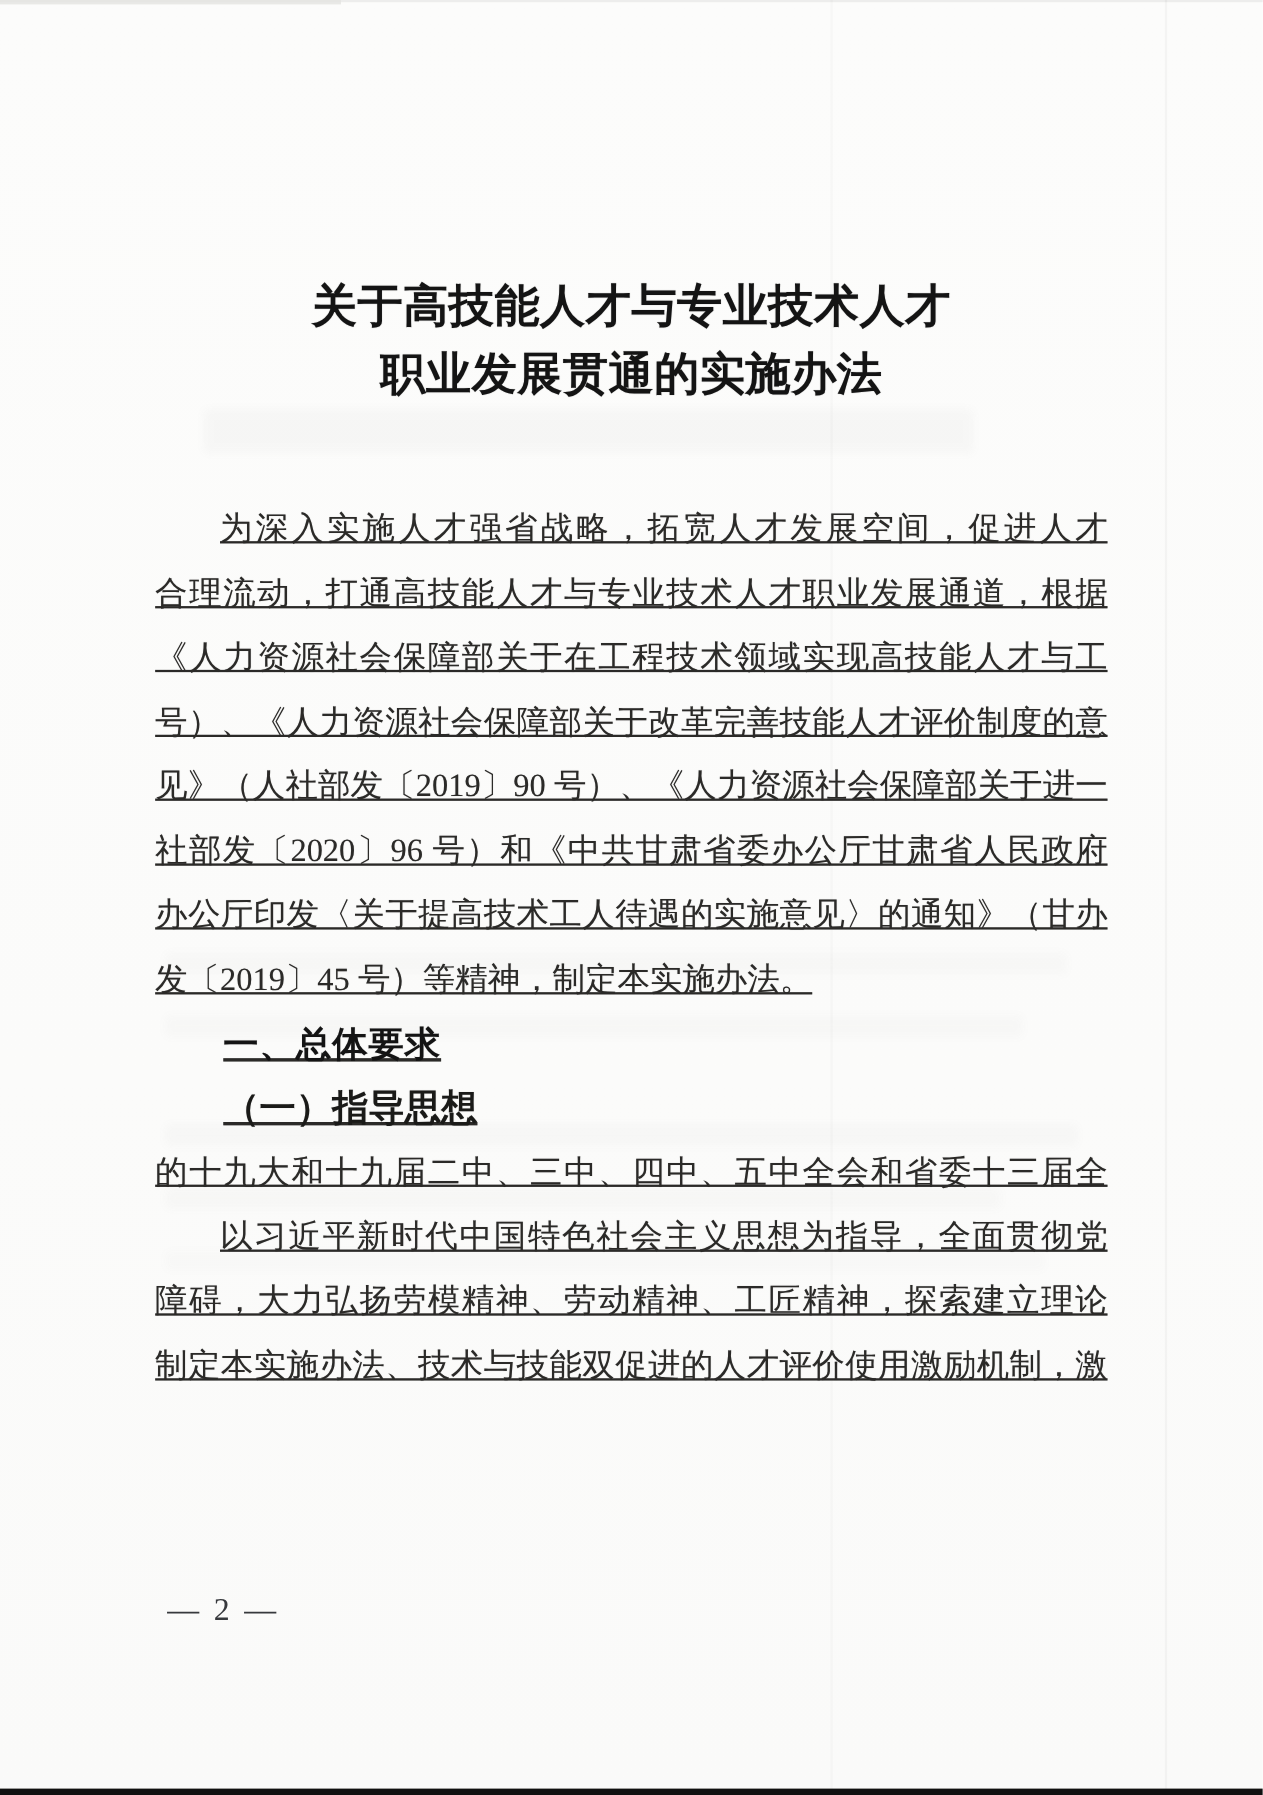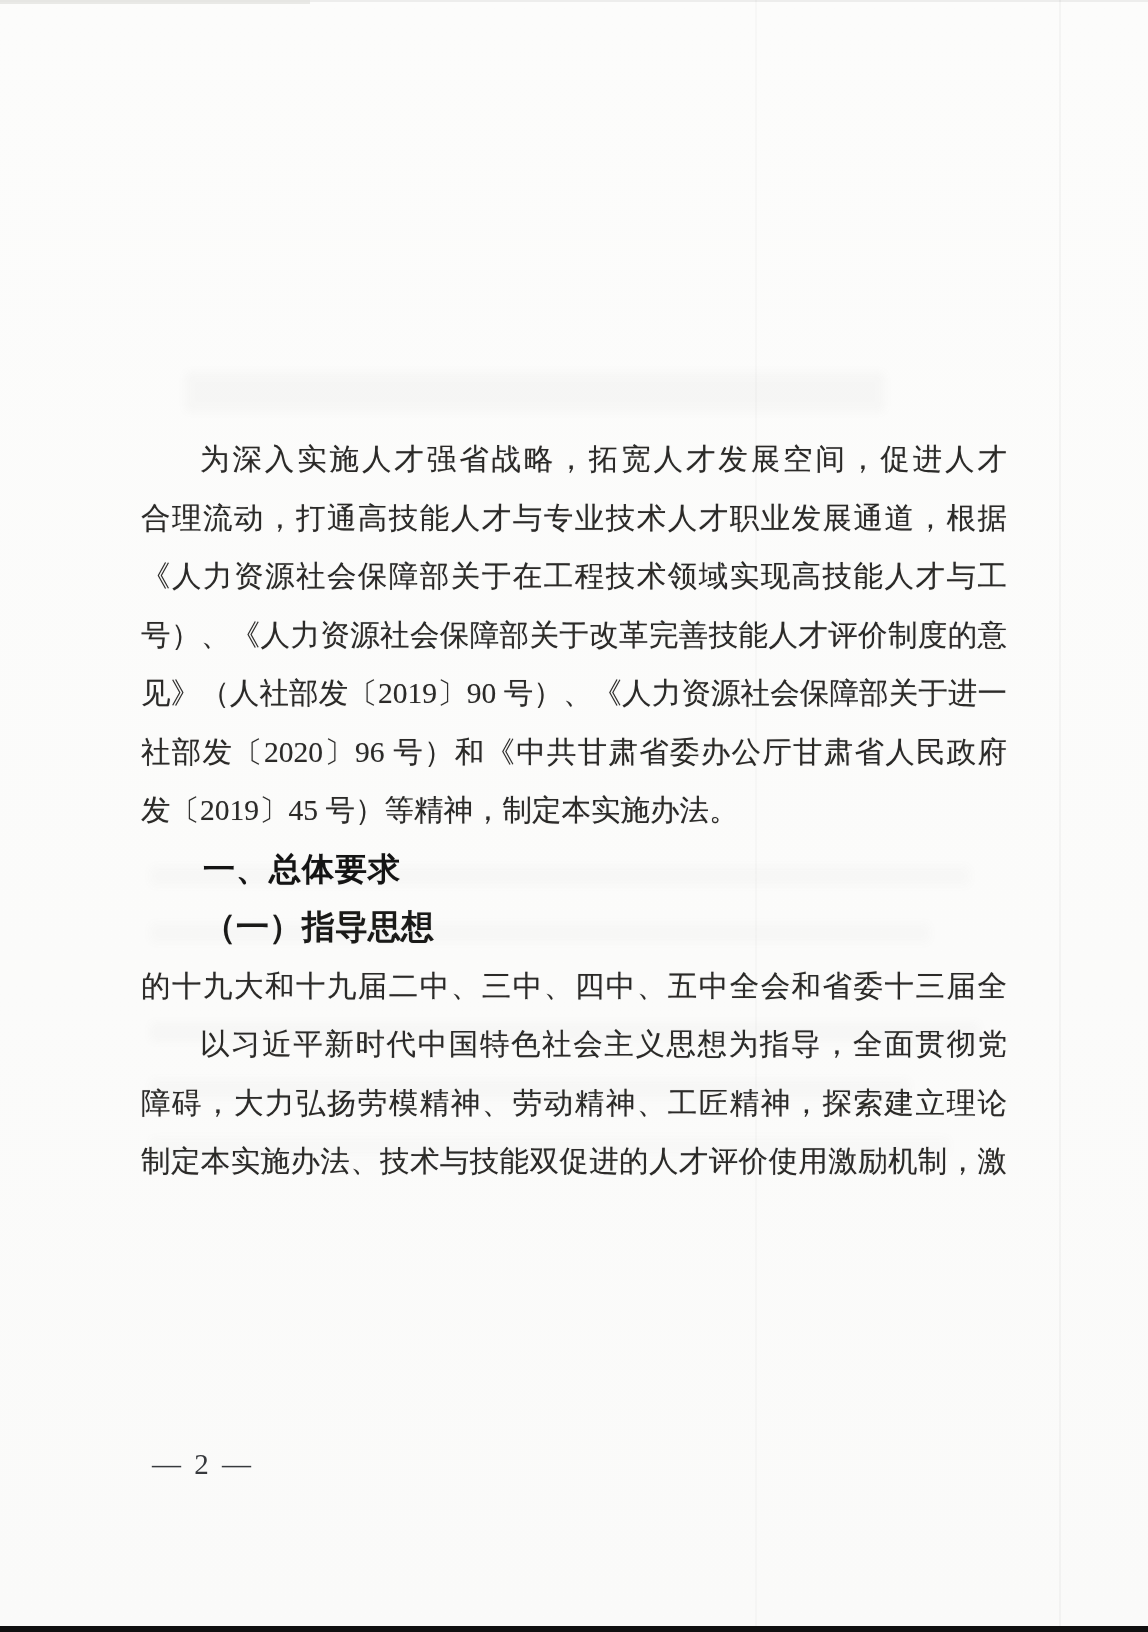--- a/index.html
+++ b/index.html
@@ -57,24 +57,25 @@
     color: #141414;
     font-weight: bold;
     font-size: 41px;
     line-height: 62px;
     letter-spacing: 0.5px;
     text-shadow: 0 0 1px rgba(20,20,20,.4);
   }
 
   .content {
     position: absolute;
-    top: 430px; left: 141px; width: 866px;
+    top: 452px; left: 141px; width: 866px;
     color: #2b2a28;
     font-size: 29.5px;
     text-shadow: 0 0 0.8px rgba(40,40,40,.35);
+    text-decoration: underline;
   }
   .bline {
     height: 58.5px;
     line-height: 58.5px;
     text-align: justify;
     text-align-last: justify;
     text-justify: inter-character;
     overflow: hidden;
   }
   .bline.last {
@@ -121,28 +122,33 @@
   <div class="edge-top-left"></div>
   <div class="scan-seam-1"></div>
   <div class="scan-seam-2"></div>
   <div class="ghost g0"></div>
   <div class="ghost g1"></div>
   <div class="ghost g2"></div>
   <div class="ghost g3"></div>
   <div class="ghost g4"></div>
   <div class="ghost g5"></div>
 
+  <div class="title-block">
+    <div>关于高技能人才与专业技术人才</div>
+    <div>职业发展贯通的实施办法</div>
+  </div>
 
   <div class="content">
     <div class="bline indent">为深入实施人才强省战略，拓宽人才发展空间，促进人才</div>
     <div class="bline">合理流动，打通高技能人才与专业技术人才职业发展通道，根据</div>
     <div class="bline">《人力资源社会保障部关于在工程技术领域实现高技能人才与工</div>
     <div class="bline">号）、《人力资源社会保障部关于改革完善技能人才评价制度的意</div>
     <div class="bline">见》（人社部发〔2019〕90 号）、《人力资源社会保障部关于进一</div>
     <div class="bline">社部发〔2020〕96 号）和《中共甘肃省委办公厅甘肃省人民政府</div>
+    <div class="bline">办公厅印发〈关于提高技术工人待遇的实施意见〉的通知》（甘办</div>
     <div class="bline last">发〔2019〕45 号）等精神，制定本实施办法。</div>
 
     <div class="h1row">一、总体要求</div>
     <div class="h2row">（一）指导思想</div>
 
     <div class="bline">的十九大和十九届二中、三中、四中、五中全会和省委十三届全</div>
     <div class="bline indent">以习近平新时代中国特色社会主义思想为指导，全面贯彻党</div>
     <div class="bline">障碍，大力弘扬劳模精神、劳动精神、工匠精神，探索建立理论</div>
     <div class="bline">制定本实施办法、技术与技能双促进的人才评价使用激励机制，激</div>
   </div>

